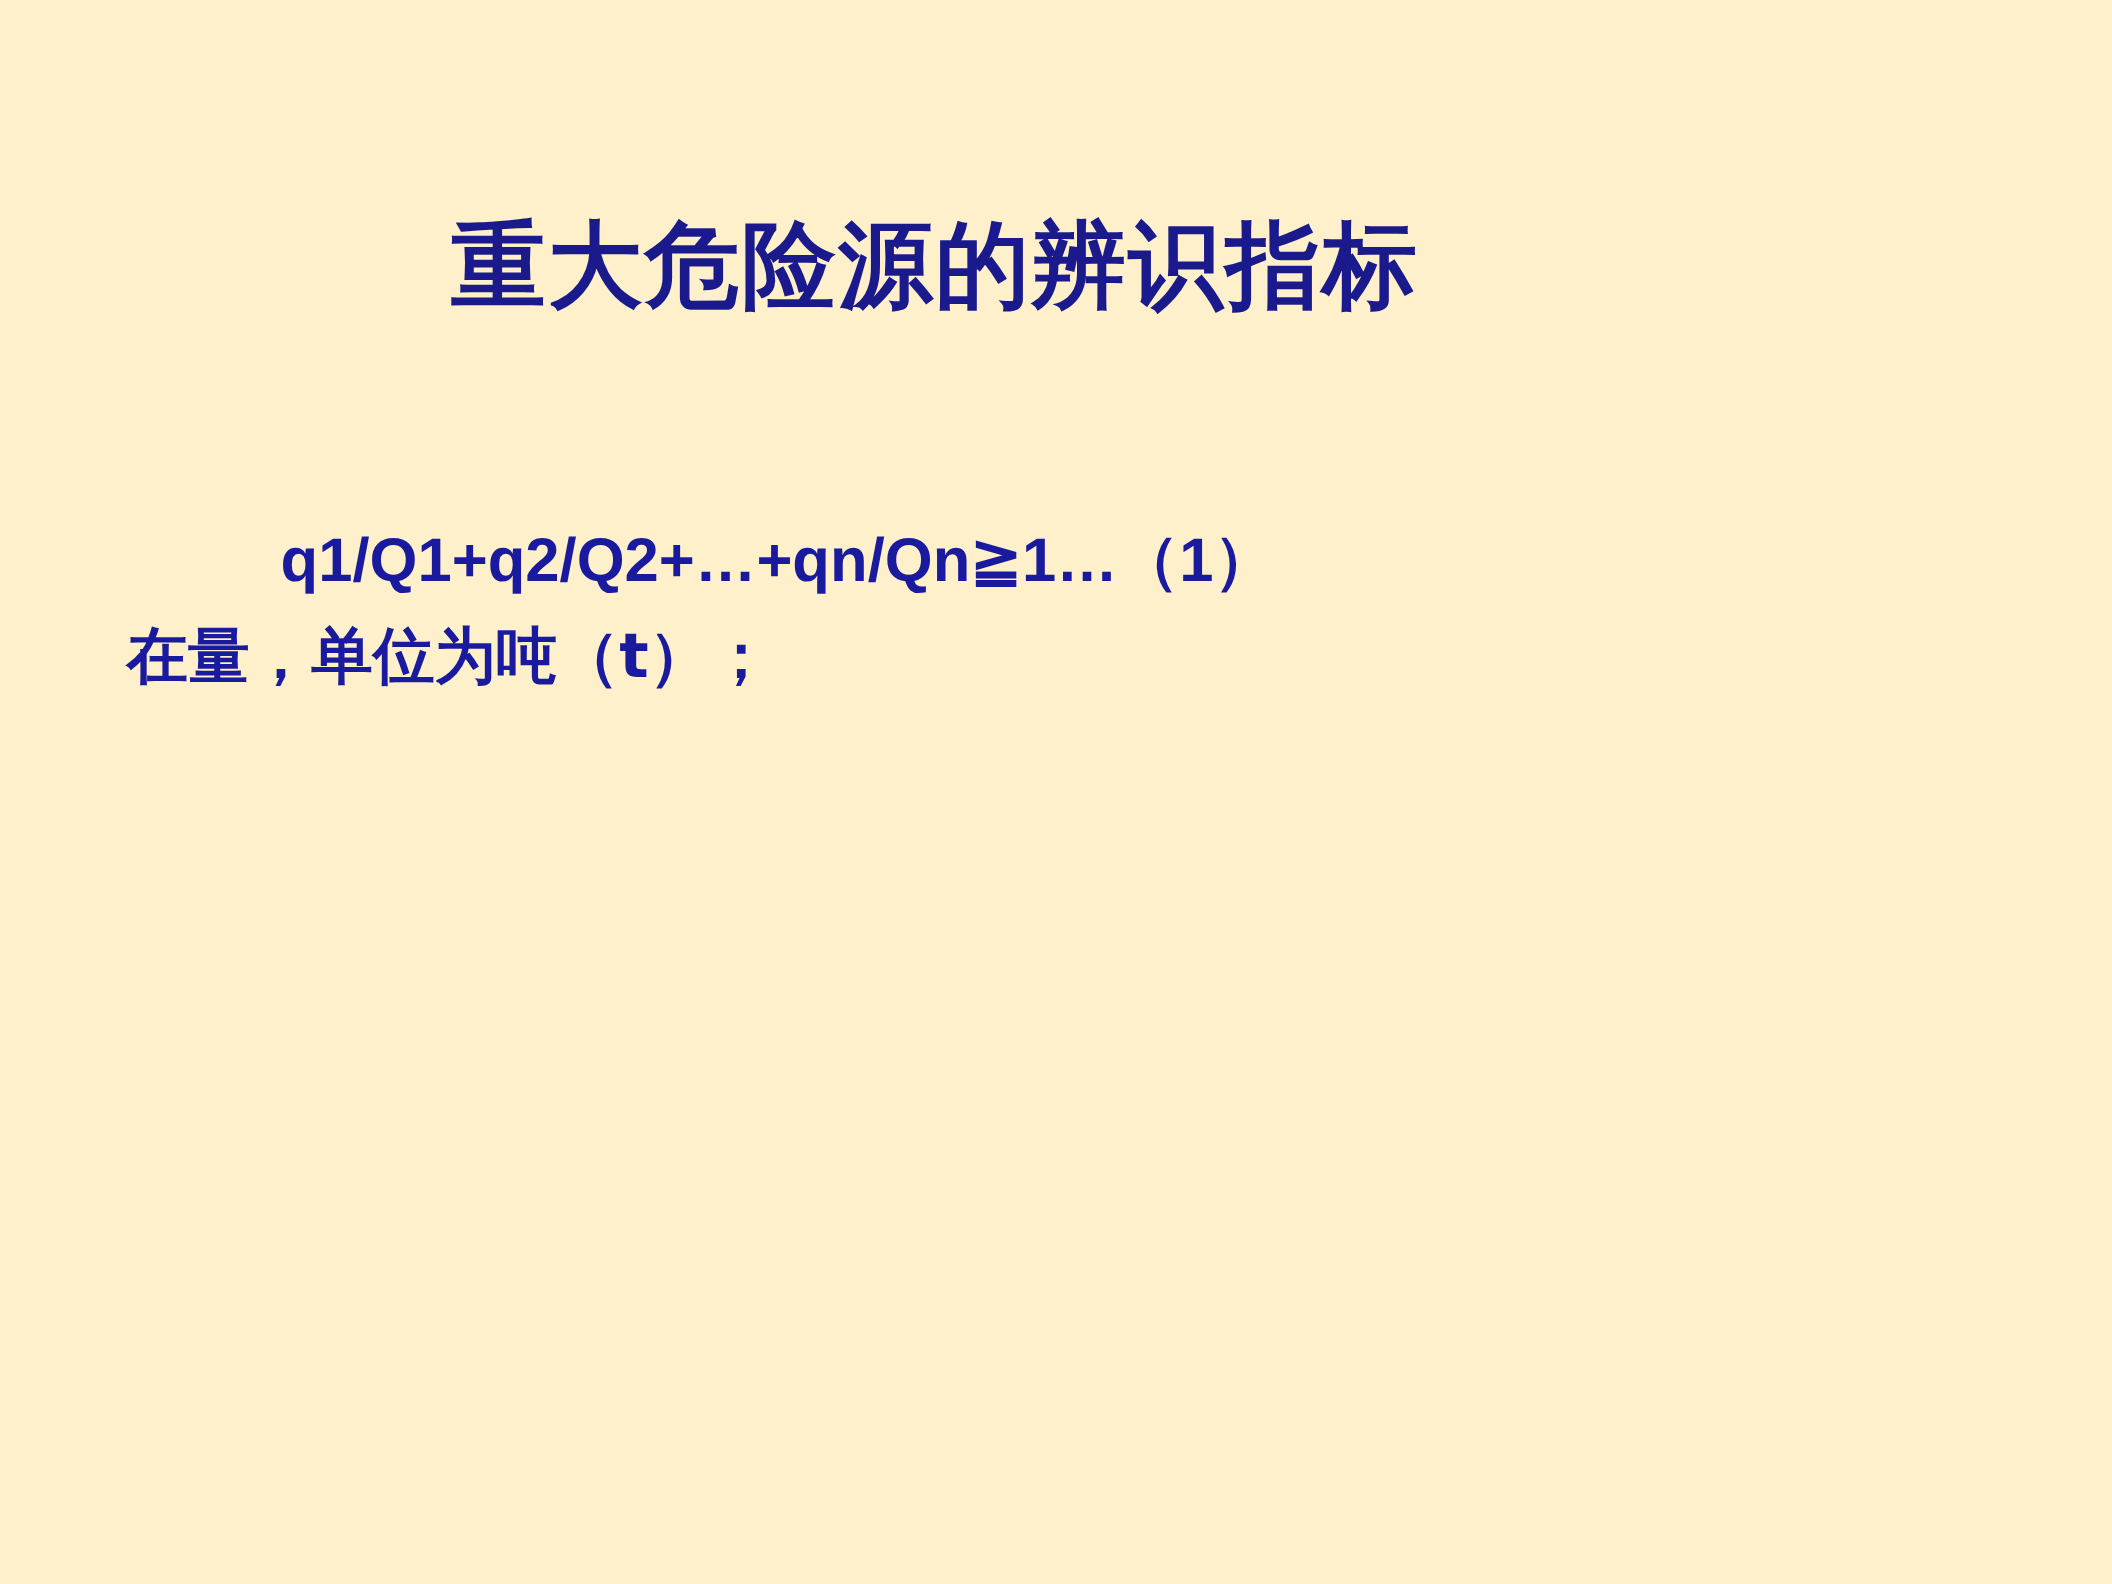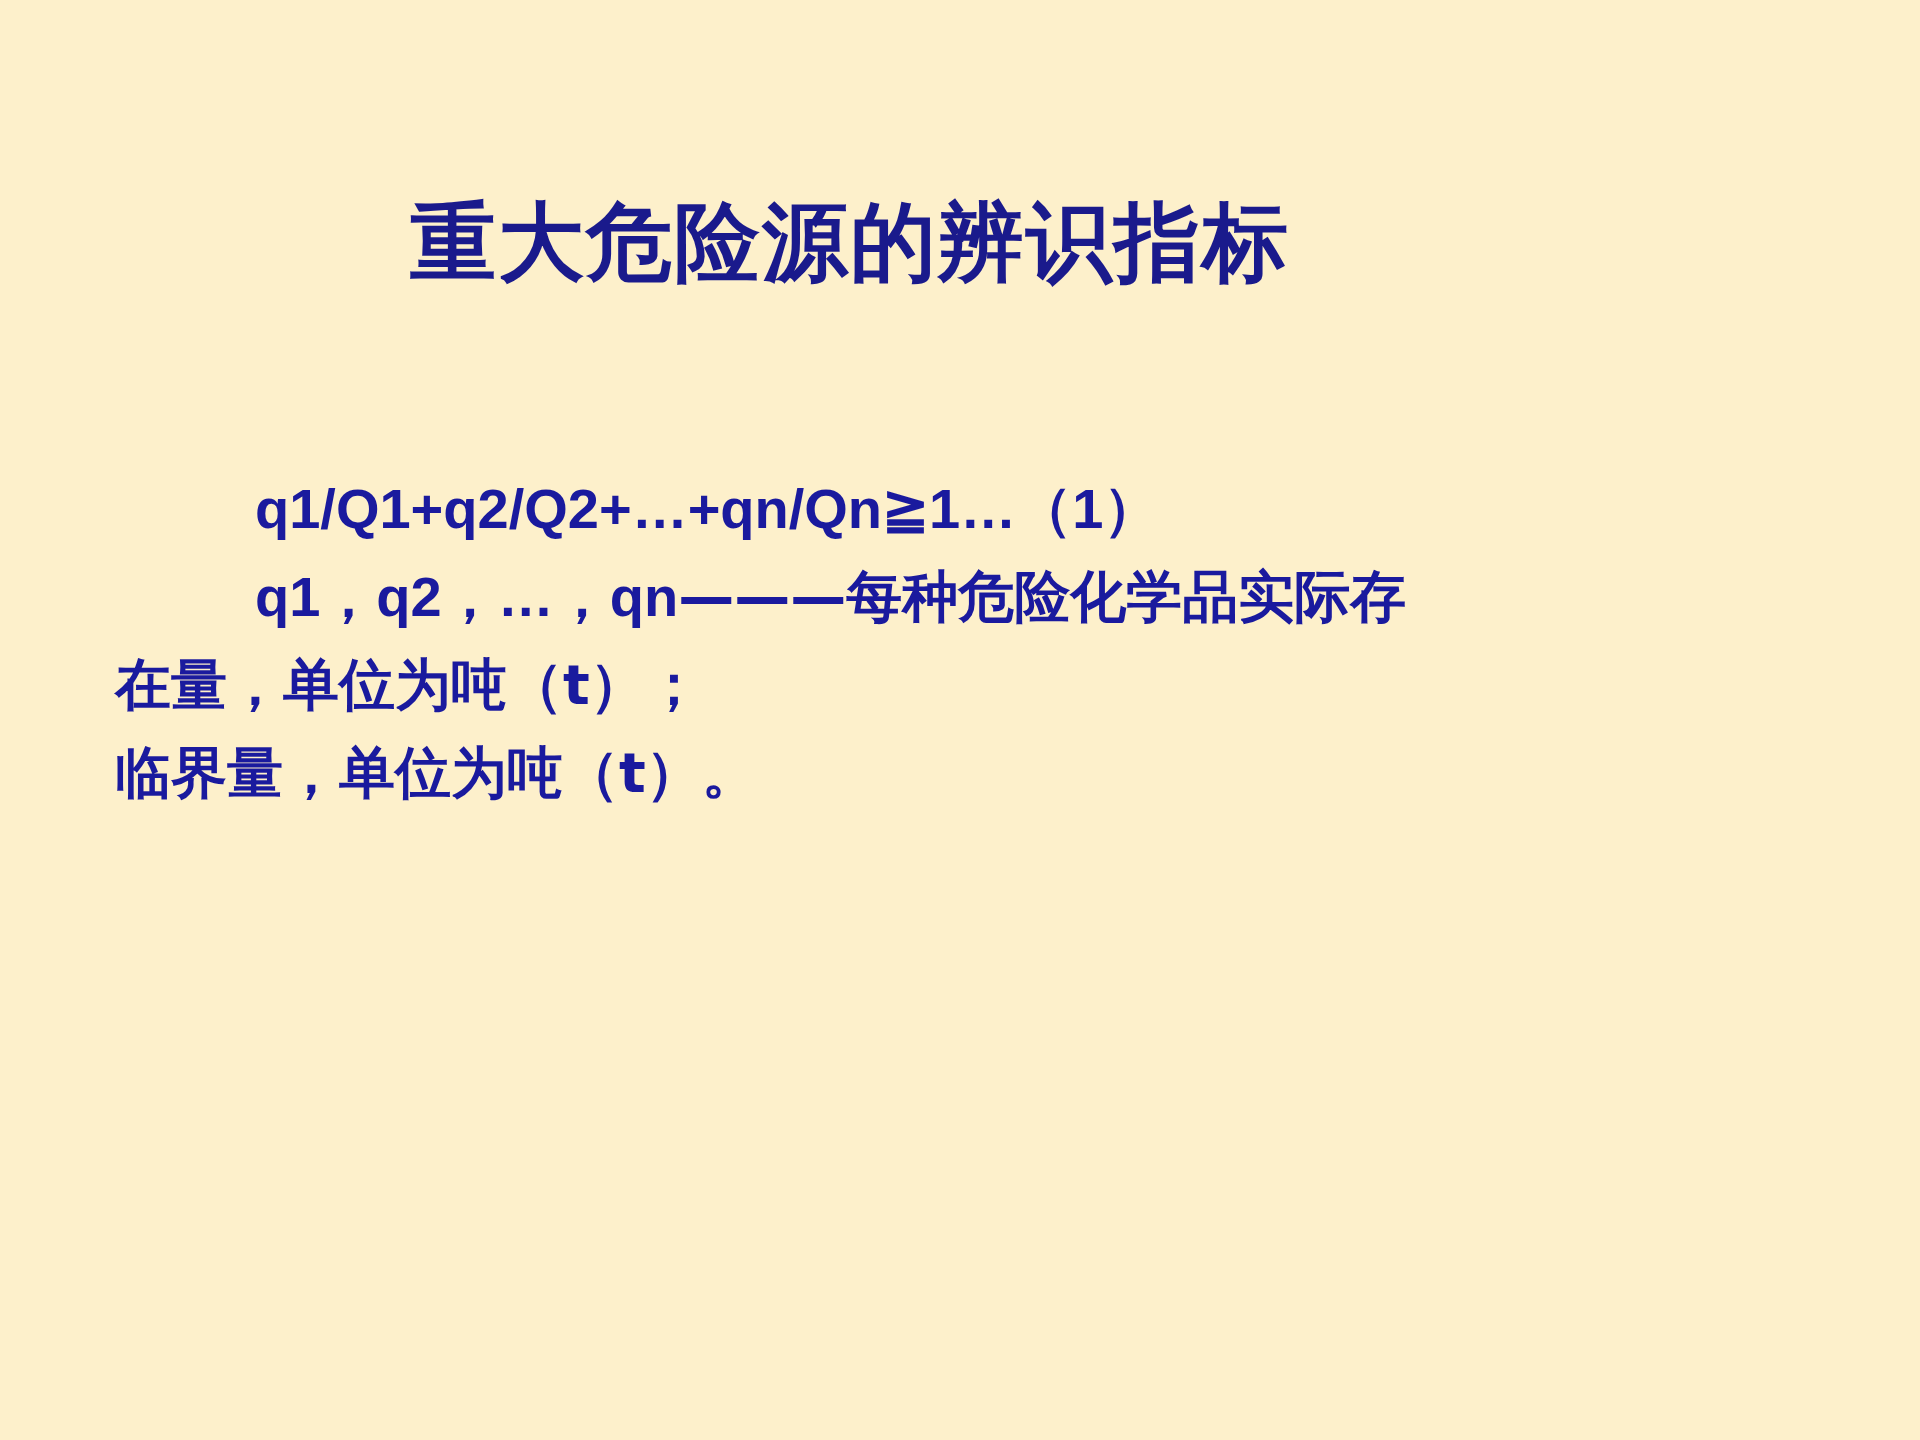--- a/index.html
+++ b/index.html
@@ -103,25 +103,21 @@
 <div class="slide">
 
   <div class="title">重大危险源的辨识指标</div>
 
   <div class="body-block">
 
 
 
     <p class="para serif indent-2">q1/Q1+q2/Q2+…+qn/Qn≧1…（1）</p>
 
-    <p class="mixed" style="padding-left:200px;margin:0;">
-      <span class="serif">q1，q2，…，qn</span><span>———每种危险化学品实际存</span>
-    </p>
 
     <p class="para indent-0">在量，单位为吨（t）；</p>
 
 
-    <p class="para indent-0">临界量，单位为吨（t）。</p>
 
   </div>
 
 
 </div>
 
 </body></html>

